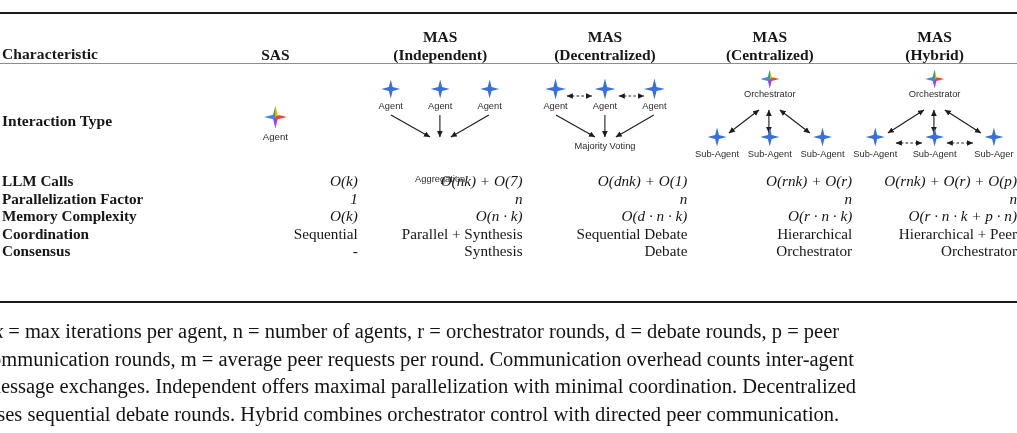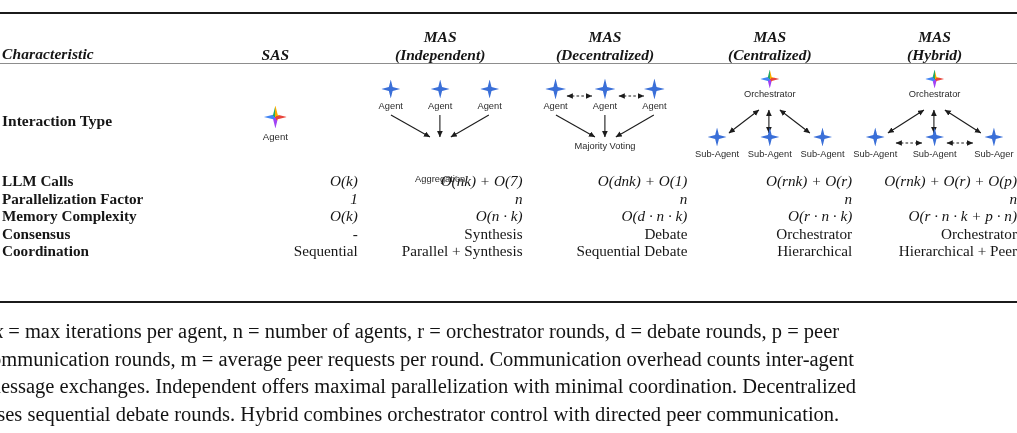--- a/index.html
+++ b/index.html
@@ -16,21 +16,21 @@
   .rule-head{position:absolute;left:0;right:0;top:63px;height:0;border-top:1.2px solid #8d8d8d;}
   .rule-bot{position:absolute;left:0;right:0;top:301px;height:0;border-top:2.4px solid #1b1b1b;}
 
   
   table.tbl{position:absolute;left:0;top:0;width:1017px;border-collapse:collapse;table-layout:fixed;}
   table.tbl col.c0{width:193px;}
   table.tbl col.cx{width:164.8px;}
 
   th,td{padding:0;margin:0;vertical-align:middle;}
 
-  thead th{height:63px;vertical-align:bottom;padding-bottom:7px;font-style:italic;}
+  thead th{height:63px;vertical-align:bottom;padding-bottom:7px;}
   th.hchar{text-align:left;font-weight:bold;font-size:15.5px;letter-spacing:.1px;padding-left:2px;}
   th.hcol{text-align:center;font-weight:bold;font-size:15.5px;line-height:1.12;}
   th.hcol .l2{display:block;}
 
   
   tr.diagrow td{height:102px;vertical-align:middle;}
   td.rowlabel{text-align:left;font-weight:bold;font-size:15.5px;padding-left:2px;white-space:nowrap;}
   td.val{text-align:right;font-size:15.2px;}
   td.val.math{font-style:italic;}
 
@@ -287,35 +287,35 @@
       </tr>
       <tr class="datarow">
         <td class="rowlabel">Memory Complexity</td>
         <td class="val math">O(k)</td>
         <td class="val math">O(n · k)</td>
         <td class="val math">O(d · n · k)</td>
         <td class="val math">O(r · n · k)</td>
         <td class="val math">O(r · n · k + p · n)</td>
       </tr>
       <tr class="datarow">
+        <td class="rowlabel">Coordination</td>
+        <td class="val">Sequential</td>
+        <td class="val">Parallel + Synthesis</td>
+        <td class="val">Sequential Debate</td>
+        <td class="val">Hierarchical</td>
+        <td class="val">Hierarchical + Peer</td>
+      </tr>
+      <tr class="datarow">
         <td class="rowlabel">Consensus</td>
         <td class="val">-</td>
         <td class="val">Synthesis</td>
         <td class="val">Debate</td>
         <td class="val">Orchestrator</td>
         <td class="val">Orchestrator</td>
       </tr>
-      <tr class="datarow">
-        <td class="rowlabel">Coordination</td>
-        <td class="val">Sequential</td>
-        <td class="val">Parallel + Synthesis</td>
-        <td class="val">Sequential Debate</td>
-        <td class="val">Hierarchical</td>
-        <td class="val">Hierarchical + Peer</td>
-      </tr>
 
     </tbody>
   </table>
 
   <div class="caption">
     <span class="ln a"><i>k</i><span> = max iterations per agent, n = number of agents, r = orchestrator rounds, d = debate rounds, p = peer</span></span>
     <span class="ln b">communication rounds, m = average peer requests per round. Communication overhead counts inter-agent</span>
     <span class="ln c">message exchanges. Independent offers maximal parallelization with minimal coordination. Decentralized</span>
     <span class="ln d">uses sequential debate rounds. Hybrid combines orchestrator control with directed peer communication.</span>
   </div>

